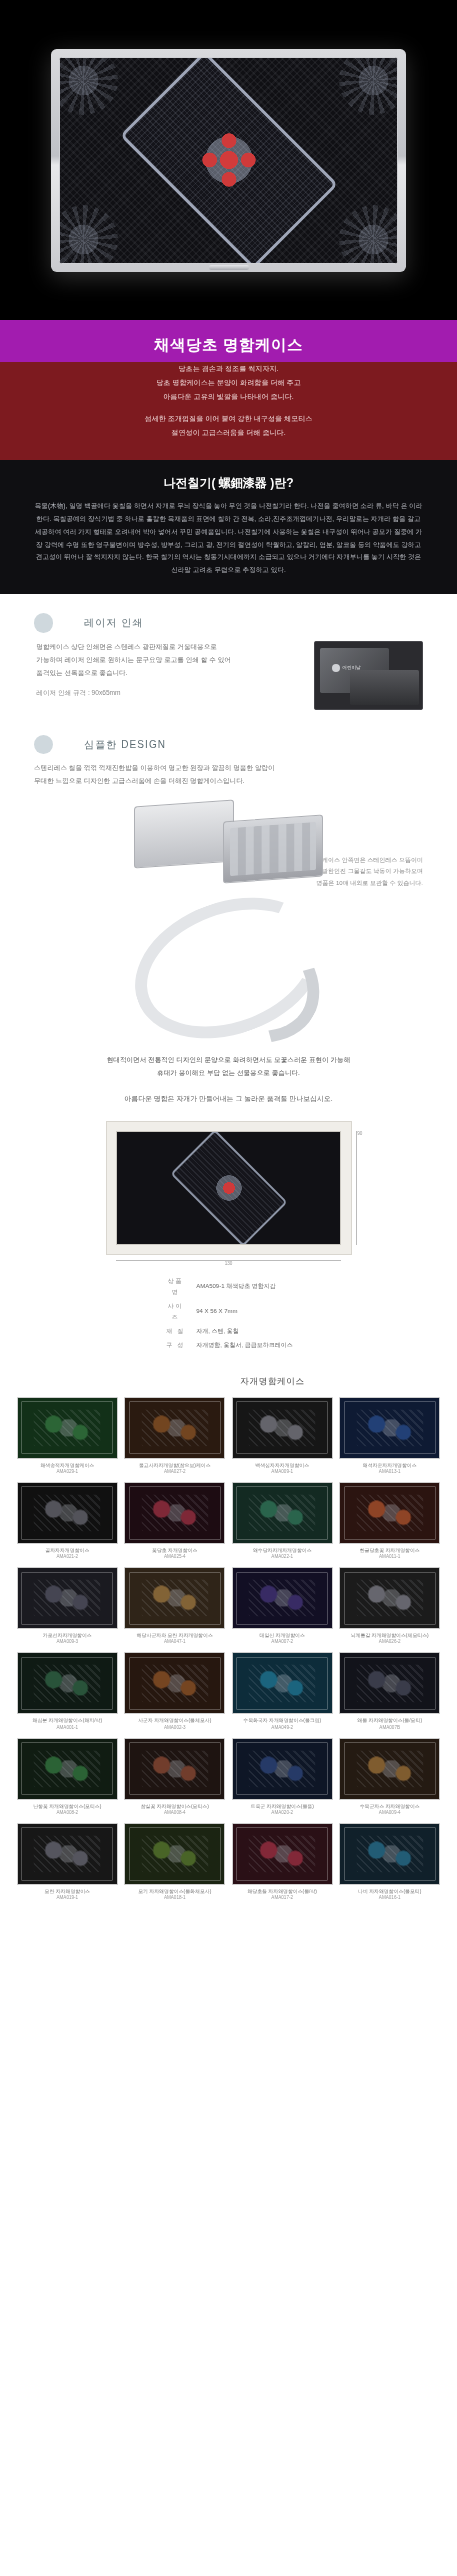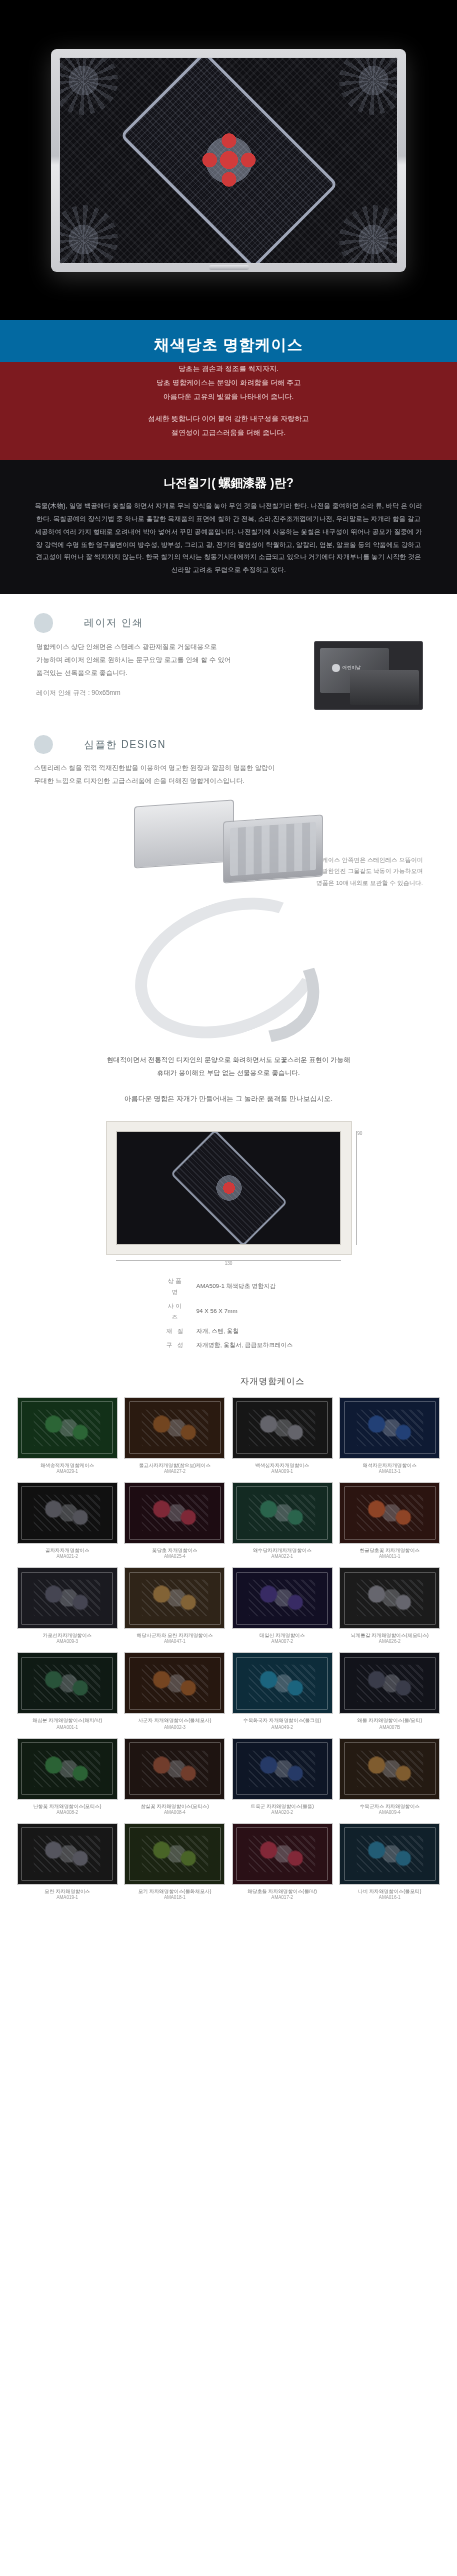--- a/index.html
+++ b/index.html
@@ -79,21 +79,21 @@
   .cf-bl { left:-11.4px; bottom:-11.4px; }
   .cf-br { right:-11.4px; bottom:-11.4px; }
   .hinge {
     position:absolute; left:50%; bottom:1.1px; transform:translateX(-50%);
     width:40px; height:5.1px; border-radius:2.3px;
     background:linear-gradient(180deg,#e5e6e9,#a9abb1);
   }
 
   
   .title-band {
-    width:457px; background:#0369a1; color:#fff;
+    width:457px; background:#a21caf; color:#fff;
     text-align:center; padding:15px 11.4px 5.7px;
   }
   .title-band h1 { margin:0; font-size:15.4px; font-weight:bold; letter-spacing:0.6px; }
   .desc-band {
     width:457px; background:#7d1a1f; color:#f2dede;
     text-align:center; padding:0 11.4px 19.4px;
     font-size:7.1px; line-height:2.0;
   }
   .desc-band .gap { display:block; height:8px; }
 
@@ -276,21 +276,21 @@
   </div>
 
   <div class="title-band">
     <h1>채색당초 명함케이스</h1>
   </div>
   <div class="desc-band">
     <div>당초는 겸손과 정조를 썩지자지.</div>
     <div>당초 명함케이스는 문양이 화려함을 더해 주고</div>
     <div>아름다운 고유의 빛깔을 나타내어 줍니다.</div>
     <span class="gap"></span>
-    <div>섬세한 뜻합니다 이어 붙여 강한 내구성을 자랑하고</div>
+    <div>섬세한 조개껍질을 이어 붙여 강한 내구성을 체모티스</div>
     <div>절연성이 고급스러움을 더해 줍니다.</div>
   </div>
 
   <div class="nacre">
     <h2>나전칠기( 螺鈿漆器 )란?</h2>
     <p>목물(木物), 일명 백골애다 옻칠을 하면서 자개로 무늬 장식을 놓아 무인 것을 나전칠기라 한다. 나전을 줄여하면 소라 류, 바닥 은 이라 한다. 목칠공예의 장식기법 중 하나로 훌칼한 목재품의 표면에 칠하 간 전복, 소라,진주조개껍데기나전, 우리말로는 자개라 함을 갈고 세공하여 여러 가지 형태로 오려내어 박아 넣어서 꾸민 공예품입니다. 나전칠기에 사용하는 옻칠은 내구성이 뛰어나 공모가 질중에 가장 강력에 수명 또한 영구불변이며 방수성, 방부성, 그리고 광, 전기의 절연성이 탁월하고, 알칼리, 염분, 알코올 등의 약품에도 강하고 견고성이 뛰어나 잘 썩지자지 않는다. 한국 칠기의 역사는 청동기시대에까지 소급되고 있으나 거기에다 자개부니를 놓기 시작한 것은 신라말 고려초 무렵으로 추정하고 있다.</p>
   </div>
 
   <div class="sec">
     <div class="sec-head">

